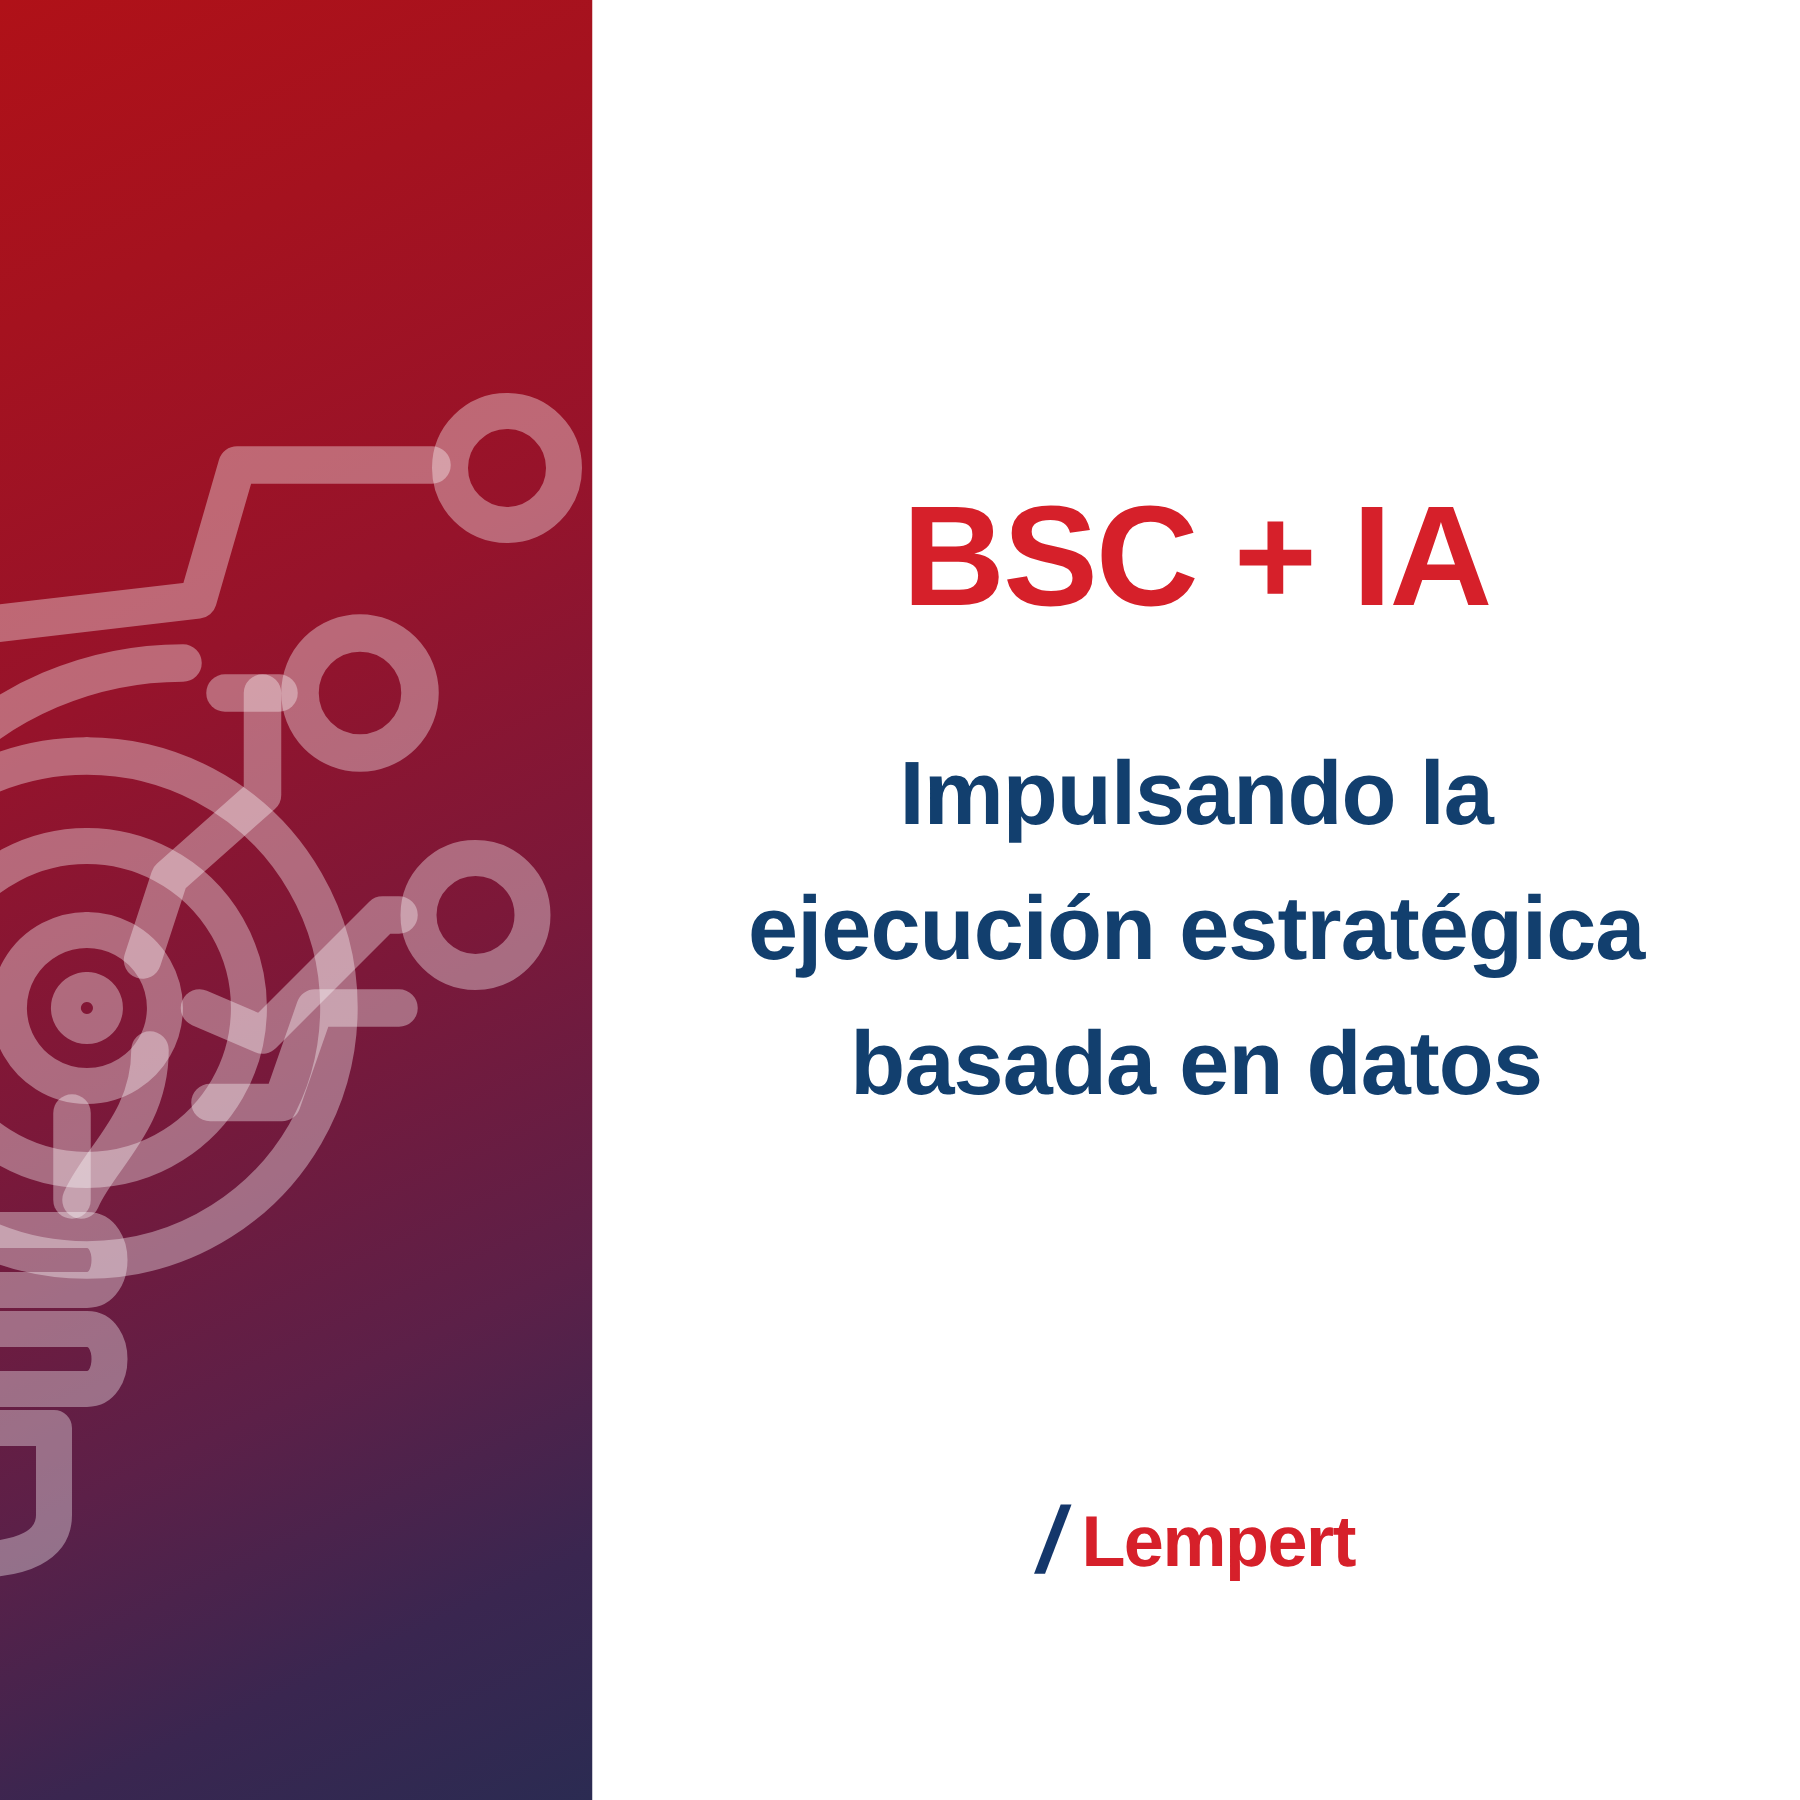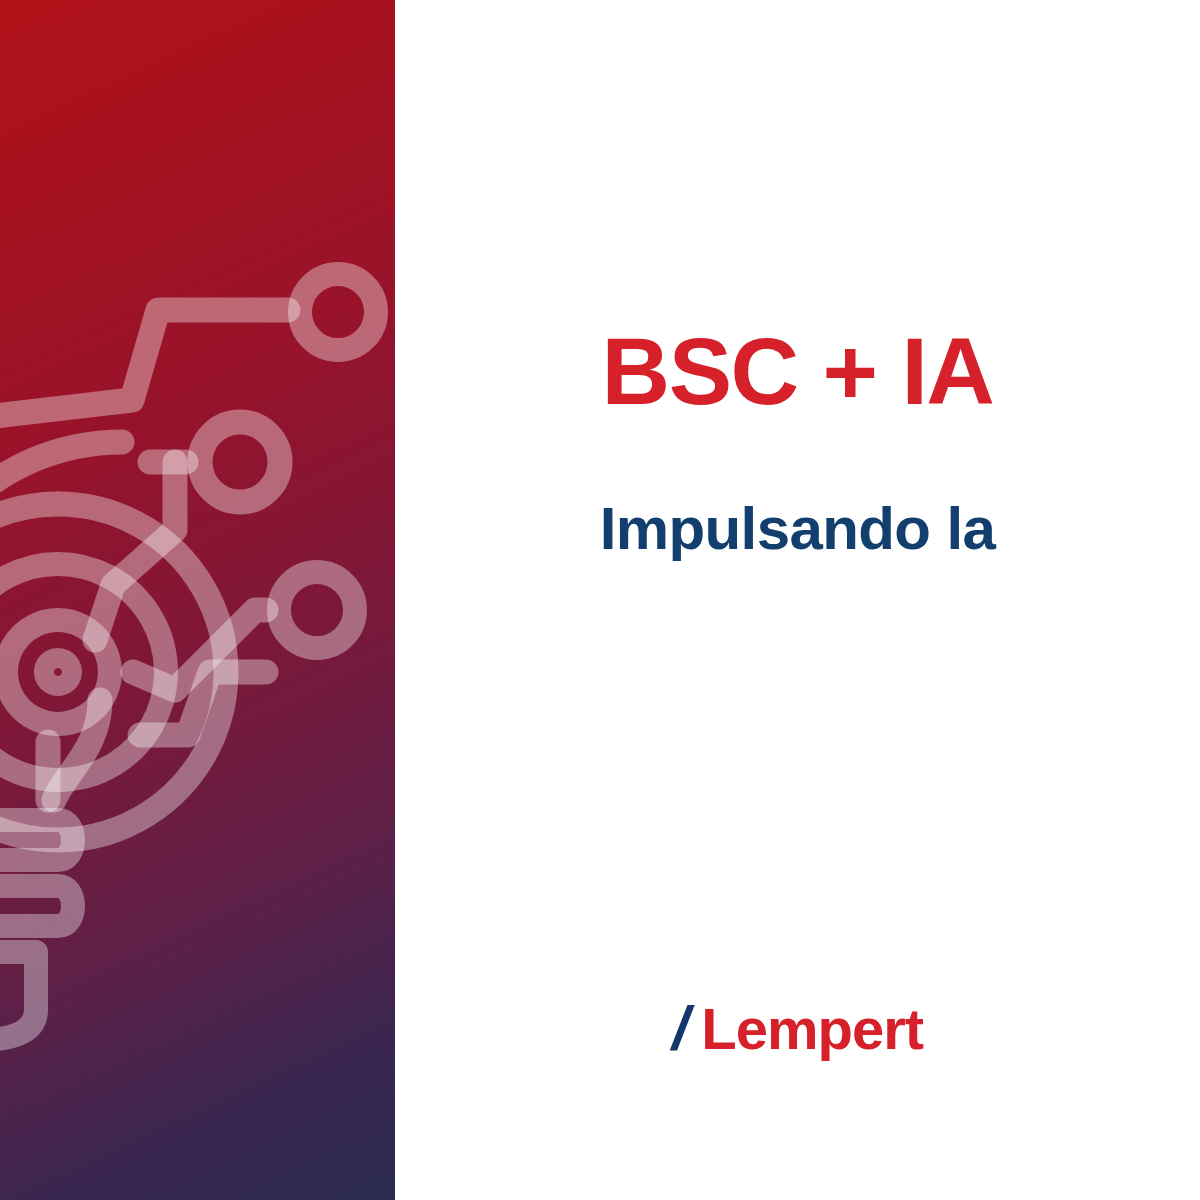--- a/index.html
+++ b/index.html
@@ -97,21 +97,21 @@
   .logo-slash {
     font-size: 62px;
     font-weight: 700;
     font-style: italic;
     color: #14376b;
     line-height: 1;
     margin-right: 12px;
     transform: translateY(-1px);
   }
   .logo-word {
-    font-size: 58px;
+    font-size: 48px;
     font-weight: 700;
     letter-spacing: -1px;
     color: #d6202a;
     line-height: 1;
   }
 </style>
 </head>
 <body>
 
 <div id="slide">
@@ -152,20 +152,22 @@
       </g>
     </svg>
   </div>
 
   <div class="right-panel">
 
     <div class="headline">BSC + IA</div>
 
     <div class="subhead">
       <div>Impulsando la</div>
+      <div>ejecución estratégica</div>
+      <div>basada en datos</div>
     </div>
 
     <div class="logo">
       <span class="logo-slash">/</span>
       <span class="logo-word">Lempert</span>
     </div>
 
   </div>
 </div>
 

